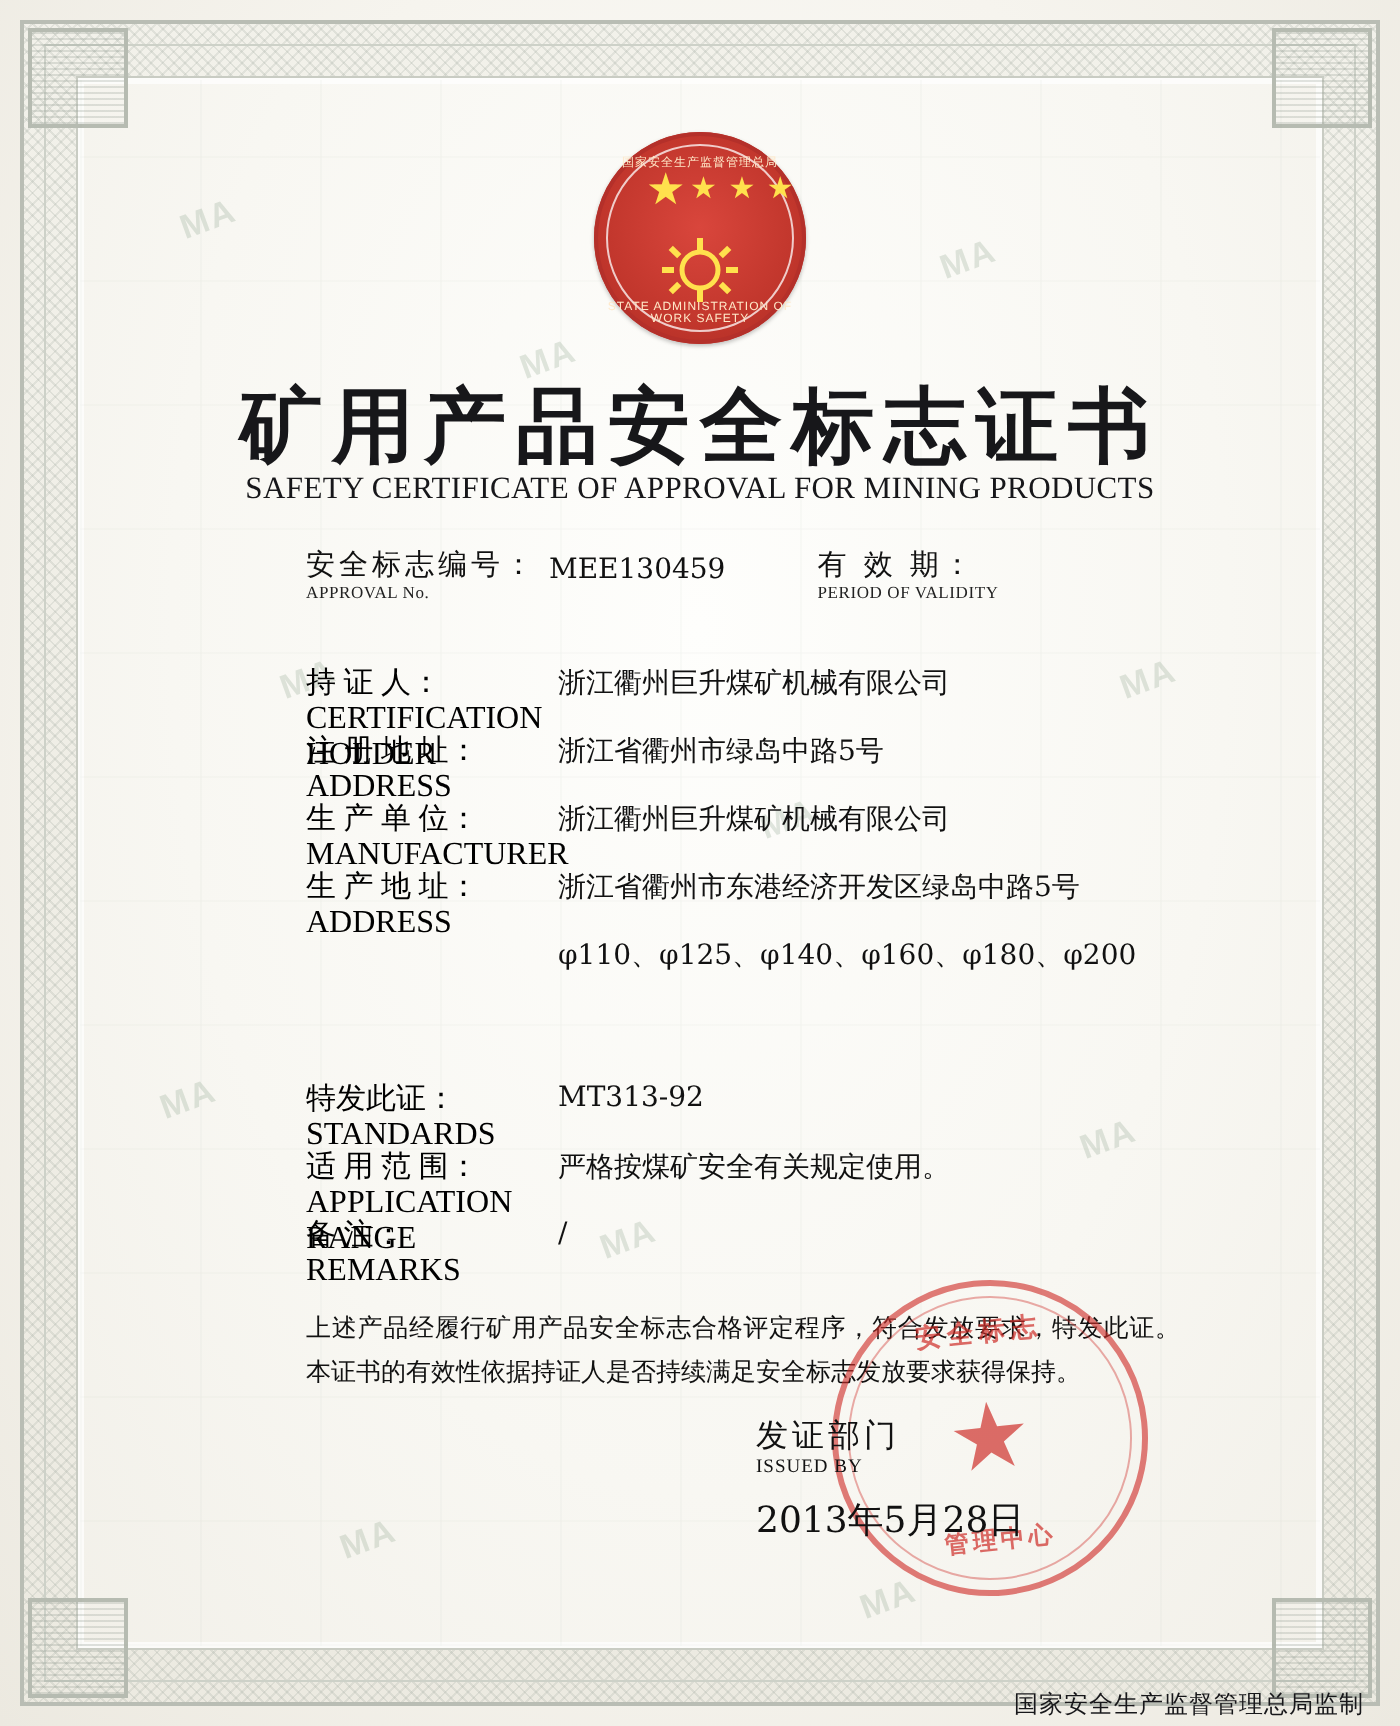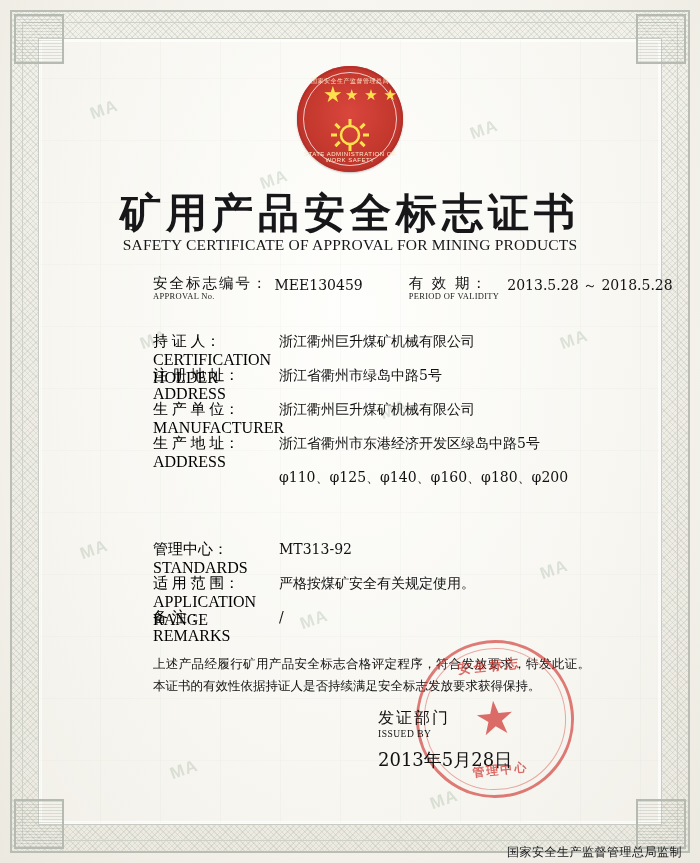--- a/index.html
+++ b/index.html
@@ -376,21 +376,20 @@
     <div class="approval-row">
       <div class="lbl">
         <span class="cn">安全标志编号：</span>
         <span class="en">APPROVAL No.</span>
       </div>
       <div class="val approval-no-val">MEE130459</div>
       <div class="lbl validity-block">
         <span class="cn">有 效 期：</span>
         <span class="en">PERIOD OF VALIDITY</span>
       </div>
-      <div class="val validity-val">2013.5.28 ～ 2018.5.28</div>
     </div>
 
     <div class="fields">
 
       <div class="field">
         <div class="labelbox">
           <div class="cn">持 证 人：</div>
           <div class="en">CERTIFICATION HOLDER</div>
         </div>
         <div class="value">浙江衢州巨升煤矿机械有限公司</div>
@@ -422,21 +421,21 @@
 
 
       <div class="field">
         <div class="value">φ110、φ125、φ140、φ160、φ180、φ200</div>
       </div>
     </div>
 
     <div class="fields2">
       <div class="field">
         <div class="labelbox">
-          <div class="cn">管理中心：</div>
+          <div class="cn">特发此证：</div>
           <div class="en">STANDARDS</div>
         </div>
         <div class="value">MT313-92</div>
       </div>
 
       <div class="field">
         <div class="labelbox">
           <div class="cn">适 用 范 围：</div>
           <div class="en">APPLICATION RANGE</div>
         </div>

